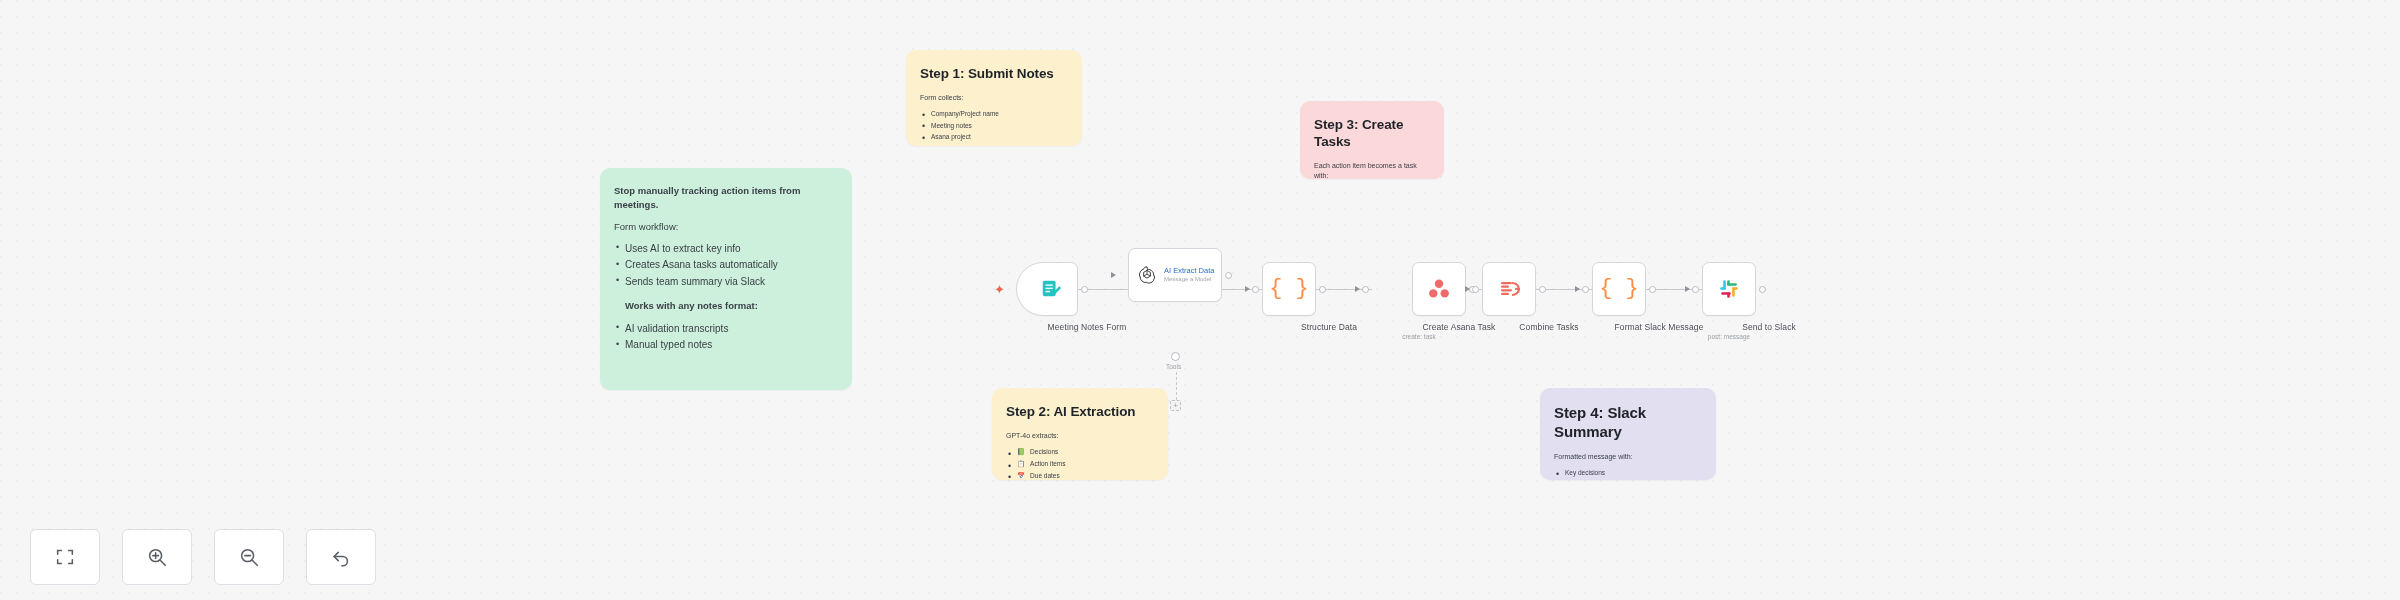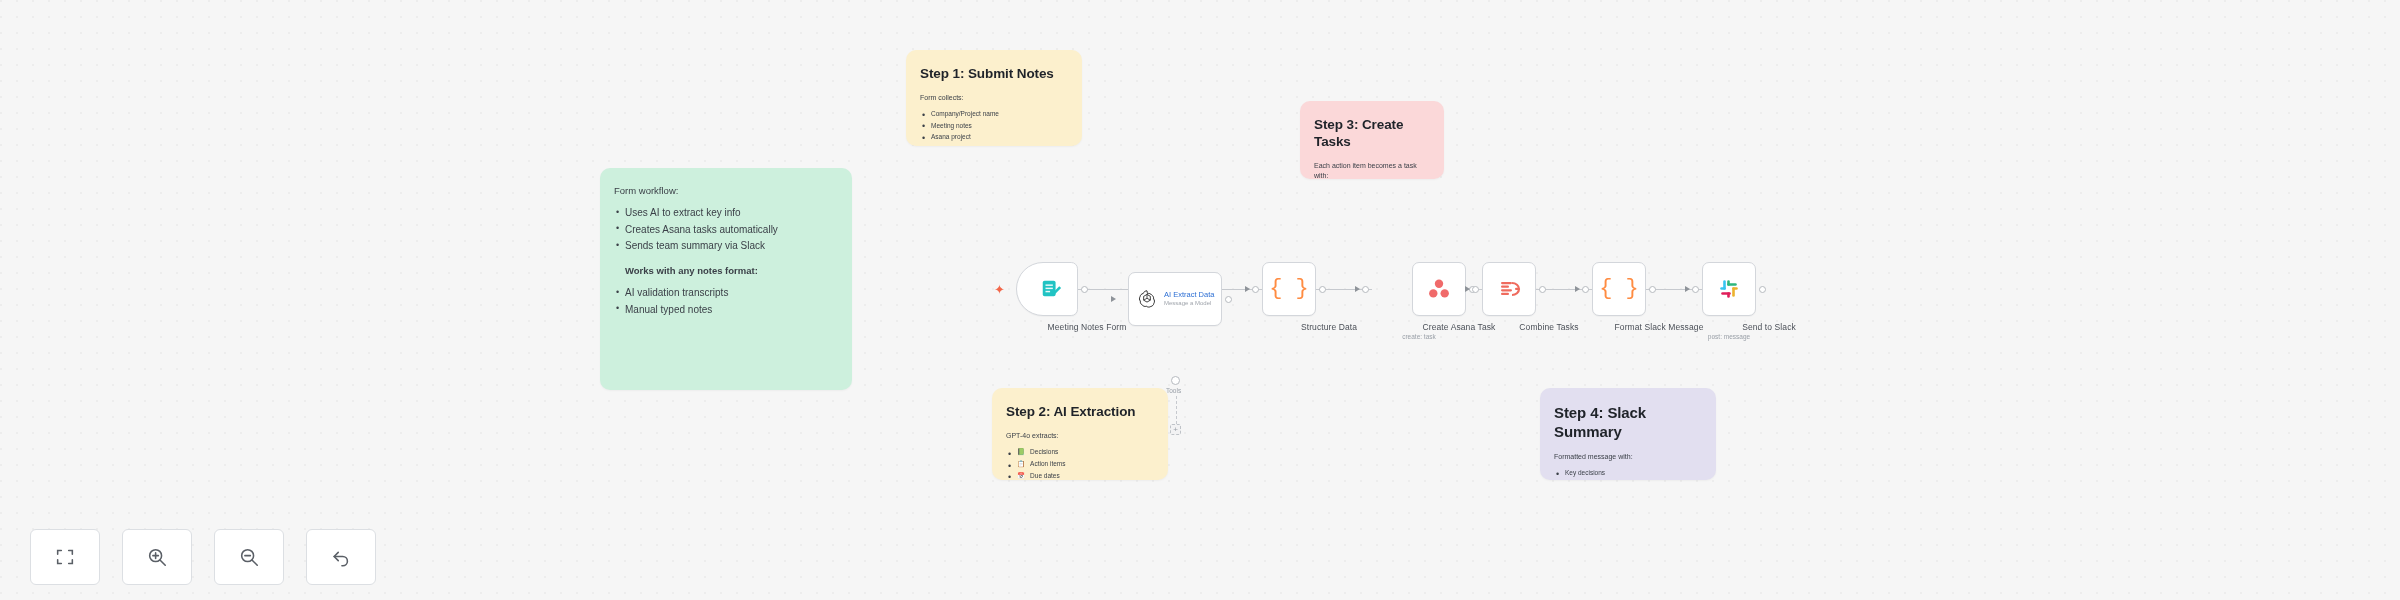--- a/index.html
+++ b/index.html
@@ -200,20 +200,21 @@
     cursor:pointer;
   }
   .tool-btn svg { display:block; }
 </style>
 </head>
 <body>
 
 <div id="canvas">
 
   <div class="note note-green" id="note-green" style="left:600px; top:168px; width:252px; height:222px;">
+    <div class="lead strong">Stop manually tracking action items from meetings.</div>
     <div class="lead">Form workflow:</div>
     <ul>
       <li>Uses AI to extract key info</li>
       <li>Creates Asana tasks automatically</li>
       <li>Sends team summary via Slack</li>
     </ul>
     <div class="lead strong" style="padding-left:11px;">Works with any notes format:</div>
     <ul>
       <li>AI validation transcripts</li>
       <li>Manual typed notes</li>
@@ -284,21 +285,21 @@
           <rect x="6" y="7" width="8" height="1.6" fill="#ffffff" opacity="0.9"></rect>
           <rect x="6" y="10.5" width="8" height="1.6" fill="#ffffff" opacity="0.9"></rect>
           <rect x="6" y="14" width="5" height="1.6" fill="#ffffff" opacity="0.9"></rect>
           <path d="M14 16 L21 9 L23 11 L16 18 L13.5 18.5 Z" fill="#21c3c3"></path>
         </svg>
         <div class="port out"></div>
       </div>
       <div class="node-label">Meeting Notes Form</div>
     </div>
 
-    <div class="node-wrap" style="left:1128px; top:272px;">
+    <div class="node-wrap" style="left:1128px; top:248px;">
       <div class="node" style="width:94px; height:54px; justify-content:flex-start; padding-left:8px;">
         <svg width="20" height="20" viewBox="0 0 24 24">
           <path d="M12 2.2c-2.1 0-3.9 1.3-4.6 3.2-1.9.3-3.4 1.8-3.7 3.7-1.1 1.7-1 3.9.3 5.4-.3 1.9.6 3.8 2.3 4.7 1.2 1.5 3.2 2.1 5 1.5 1.5 1.2 3.6 1.3 5.2.3 1.9-.3 3.4-1.8 3.7-3.7 1.1-1.7 1-3.9-.3-5.4.3-1.9-.6-3.8-2.3-4.7C16.4 5.5 14.3 4.9 12.5 5.5 12.3 4 12.2 2.2 12 2.2z" fill="none" stroke="#1a1a1a" stroke-width="1.1"></path>
           <path d="M8 8.8l4-2.3 4 2.3v4.6l-4 2.3-4-2.3z" fill="none" stroke="#1a1a1a" stroke-width="1"></path>
           <path d="M12 6.5v4.6l4 2.3M12 11.1l-4 2.3" fill="none" stroke="#1a1a1a" stroke-width="0.9"></path>
         </svg>
         <div style="margin-left:7px;">
           <div style="font-size:7.5px; color:#2d6fd4; font-weight:400; line-height:1.3;">AI Extract Data</div>
           <div style="font-size:6px; color:#a0a5ac; line-height:1.3; margin-top:1px;">Message a Model</div>
         </div>

